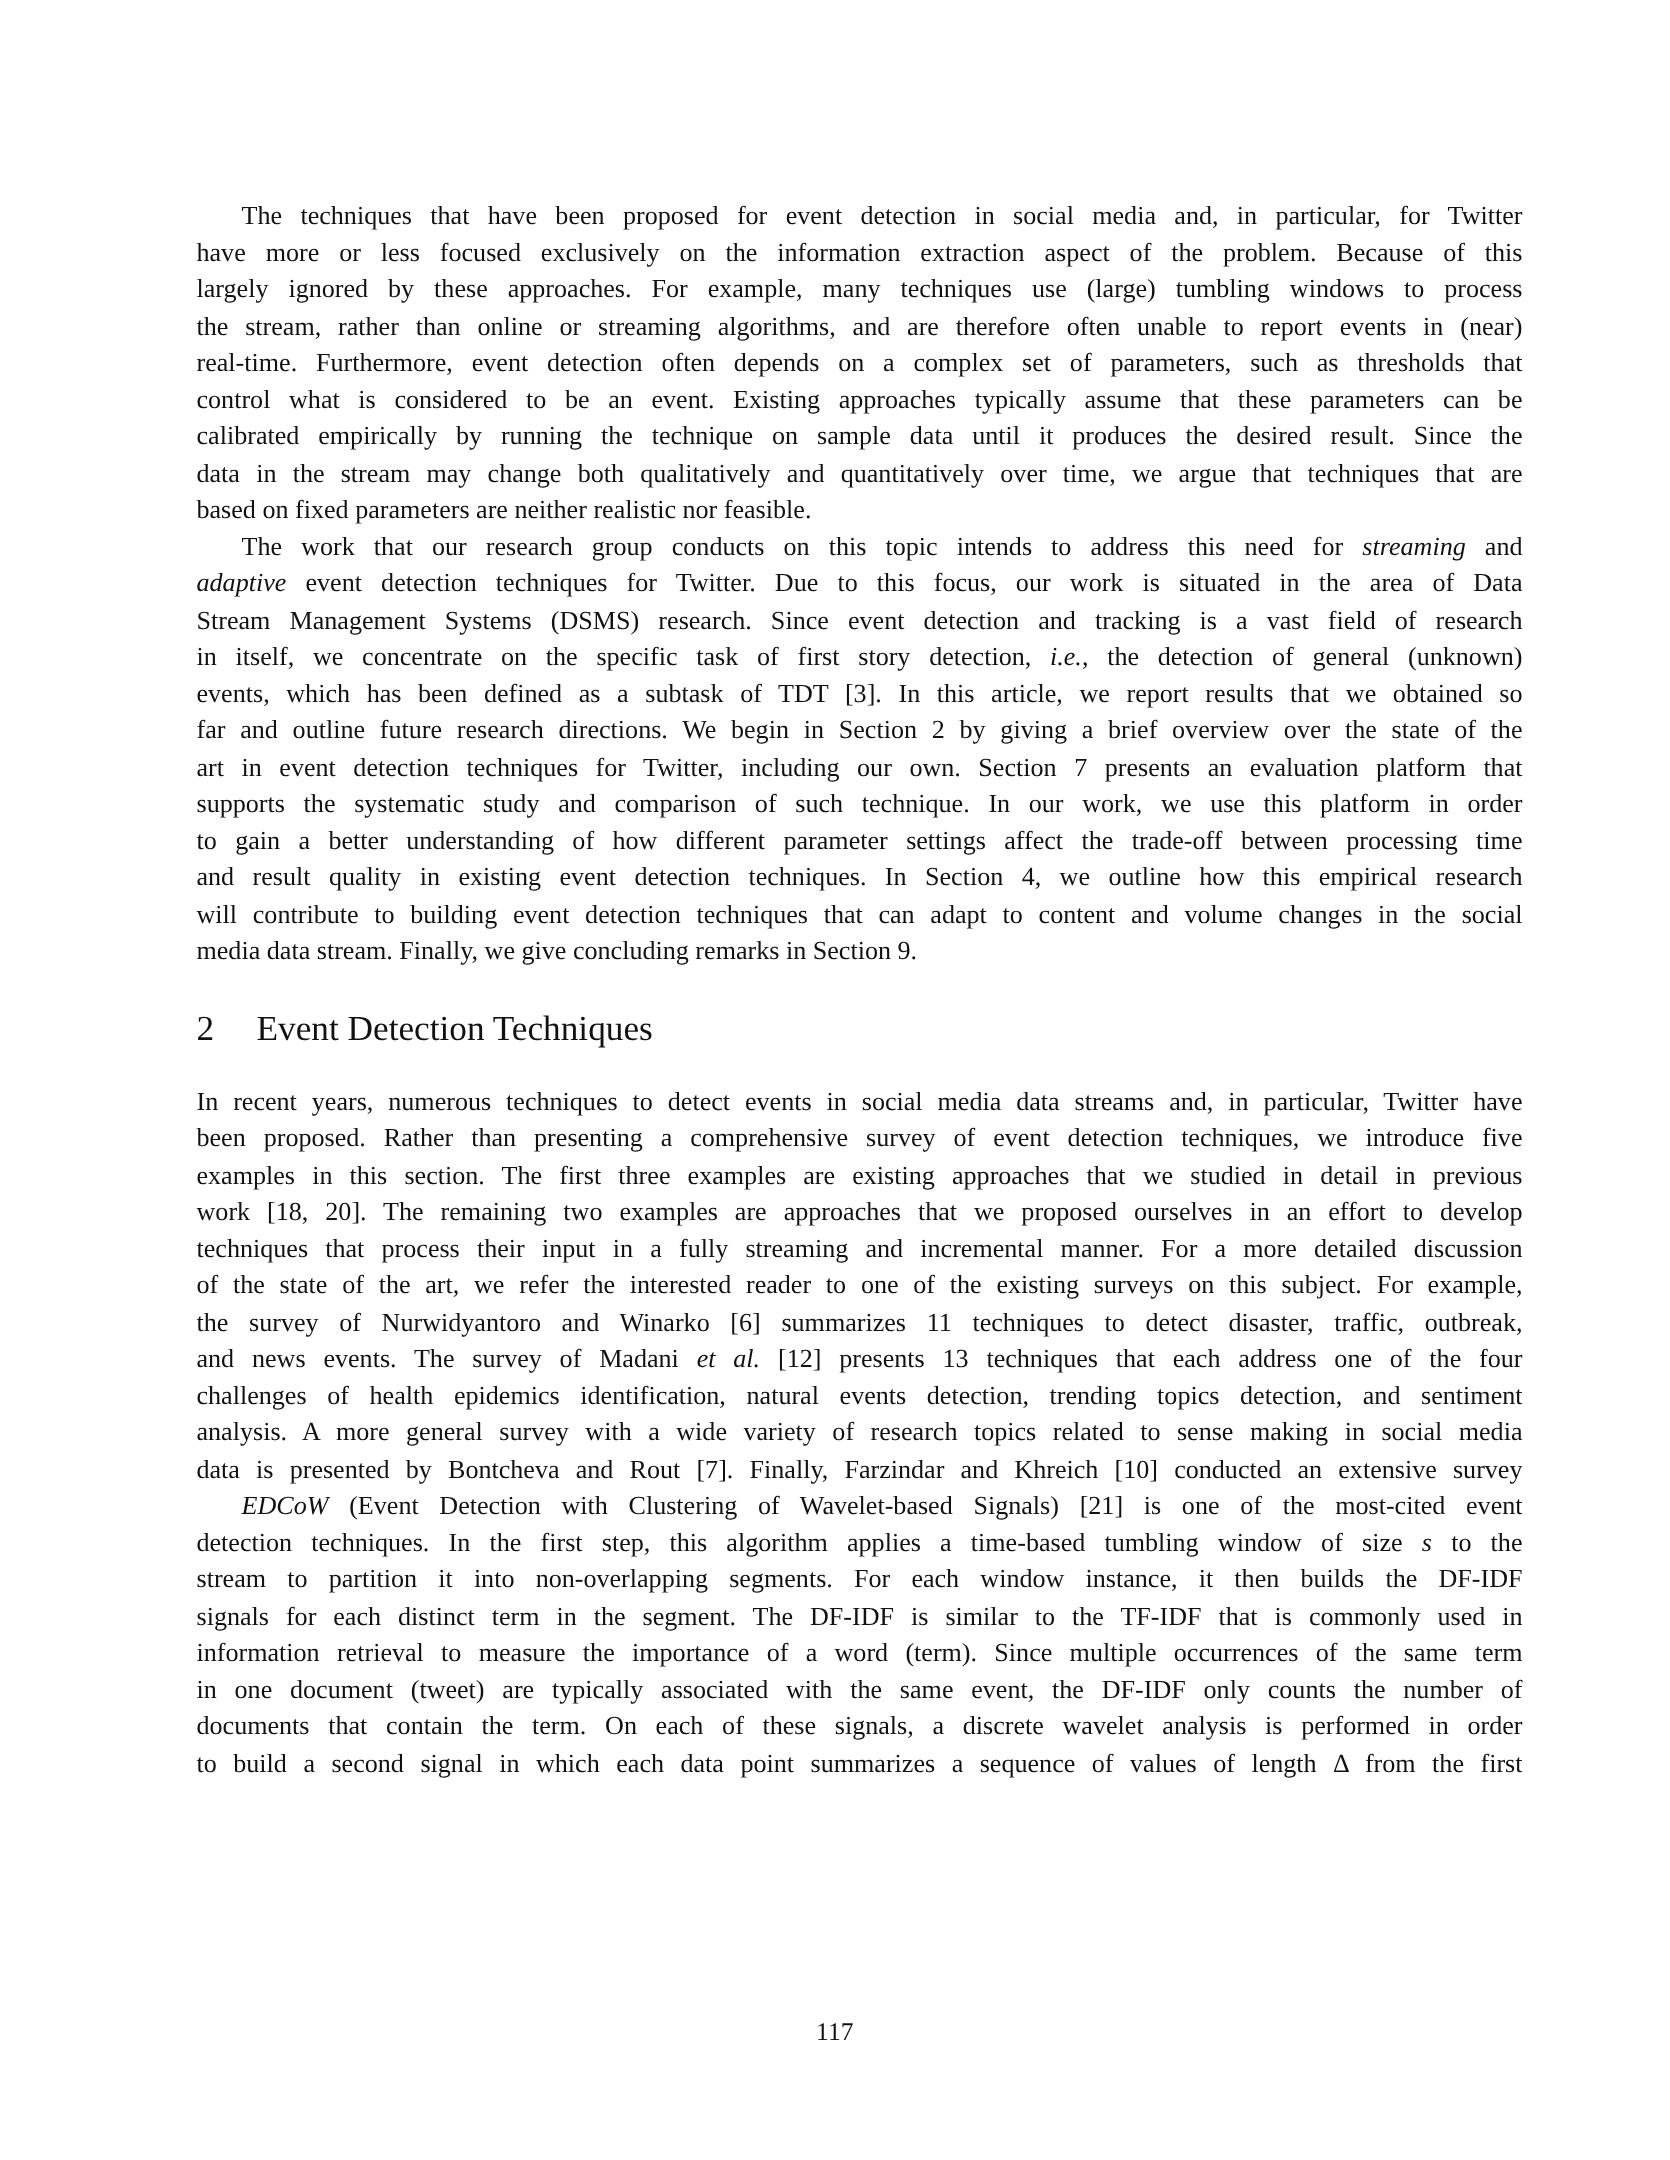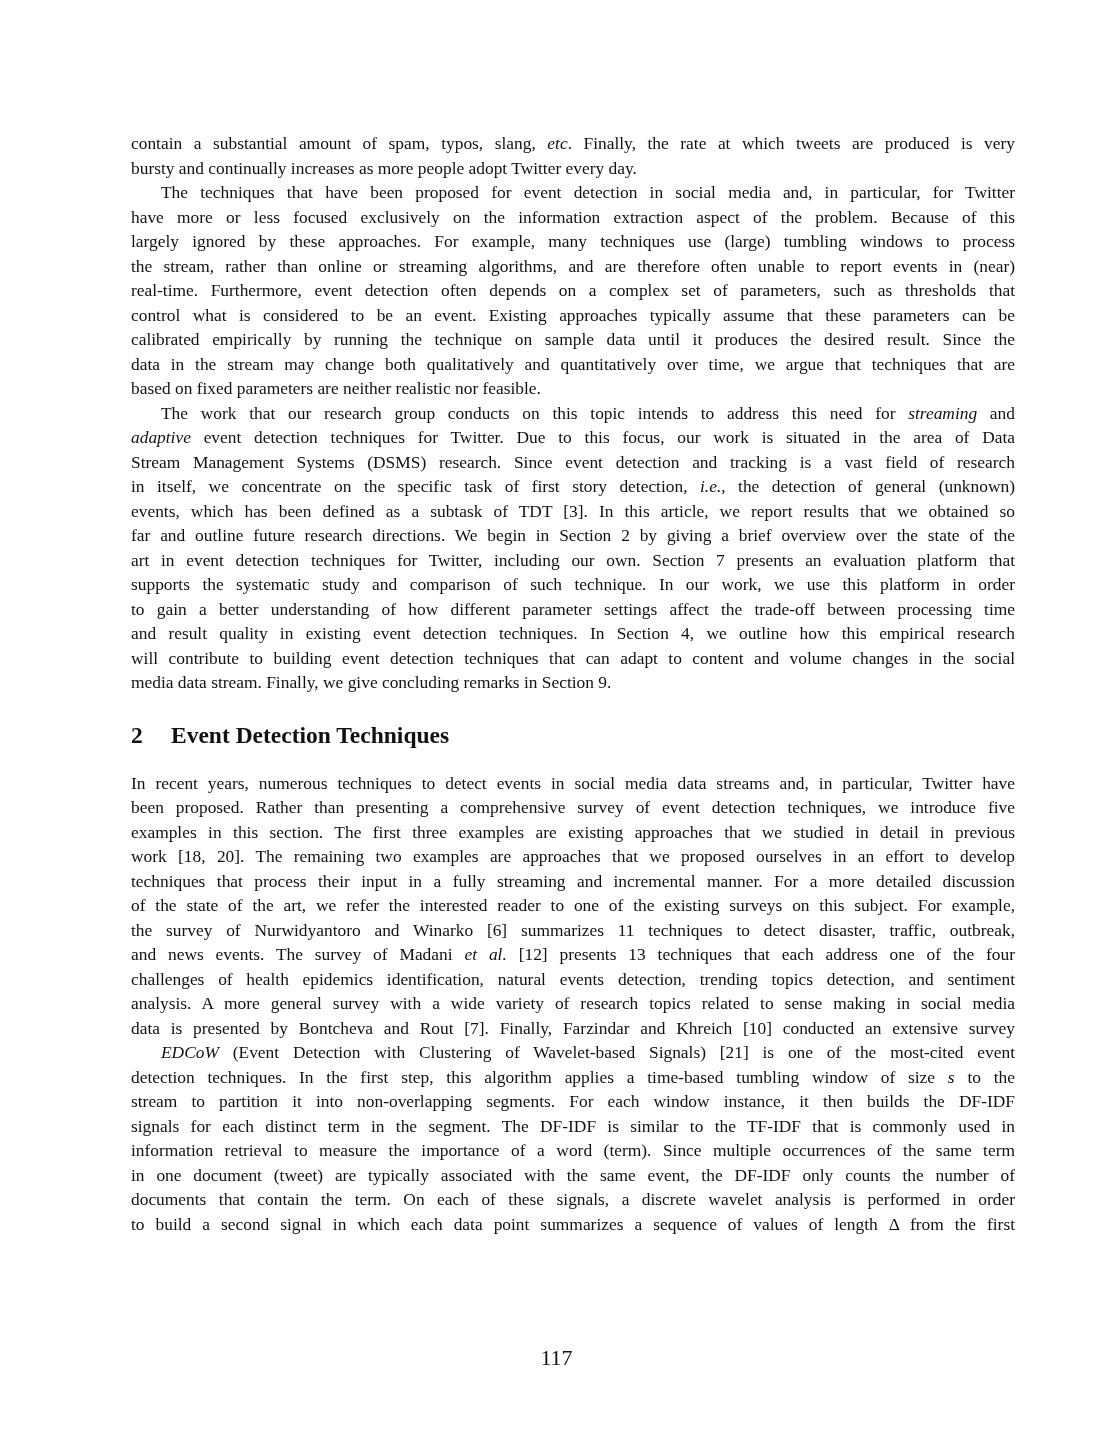--- a/index.html
+++ b/index.html
@@ -3,35 +3,31 @@
 <meta charset="utf-8">
 <style>
   html, body { margin: 0; padding: 0; background: #ffffff; }
   body { width: 1113px; height: 1440px; position: relative; overflow: hidden;
          font-family: "Liberation Serif", "DejaVu Serif", serif; color: #111; }
   .page { position: absolute; left: 131px; top: 131px; width: 884px; }
   .line { display: block; height: 24.5px; line-height: 24.5px; font-size: 17.4px;
           white-space: nowrap; text-align: justify; text-align-last: justify; }
   .line.last { text-align-last: left; }
   .line.indent { padding-left: 30px; }
-  .heading { font-weight: bold; font-size: 23.5px; height: 36px; line-height: 36px;
+  .heading { font-weight: normal; font-size: 23.5px; height: 36px; line-height: 36px;
              margin-top: 22px; margin-bottom: 18px; white-space: nowrap; }
   .heading .num { display: inline-block; width: 40px; }
   .pagenum { position: absolute; top: 1345px; left: 0; width: 1113px; text-align: center;
-             font-size: 22px; }
+             font-size: 17px; }
 </style>
 </head>
 <body>
 
 <div class="page">
   <div id="intro">
-      <div>
-        <span class="line">contain a substantial amount of spam, typos, slang, <i>etc</i>. Finally, the rate at which tweets are produced is very</span>
-        <span class="line last">bursty and continually increases as more people adopt Twitter every day.</span>
-      </div>
       <div>
         <span class="line indent">The techniques that have been proposed for event detection in social media and, in particular, for Twitter</span>
         <span class="line">have more or less focused exclusively on the information extraction aspect of the problem.  Because of this</span>
         <span class="line">largely ignored by these approaches. For example, many techniques use (large) tumbling windows to process</span>
         <span class="line">the stream, rather than online or streaming algorithms, and are therefore often unable to report events in (near)</span>
         <span class="line">real-time.  Furthermore, event detection often depends on a complex set of parameters, such as thresholds that</span>
         <span class="line">control what is considered to be an event.  Existing approaches typically assume that these parameters can be</span>
         <span class="line">calibrated empirically by running the technique on sample data until it produces the desired result.  Since the</span>
         <span class="line">data in the stream may change both qualitatively and quantitatively over time, we argue that techniques that are</span>
         <span class="line last">based on fixed parameters are neither realistic nor feasible.</span>

